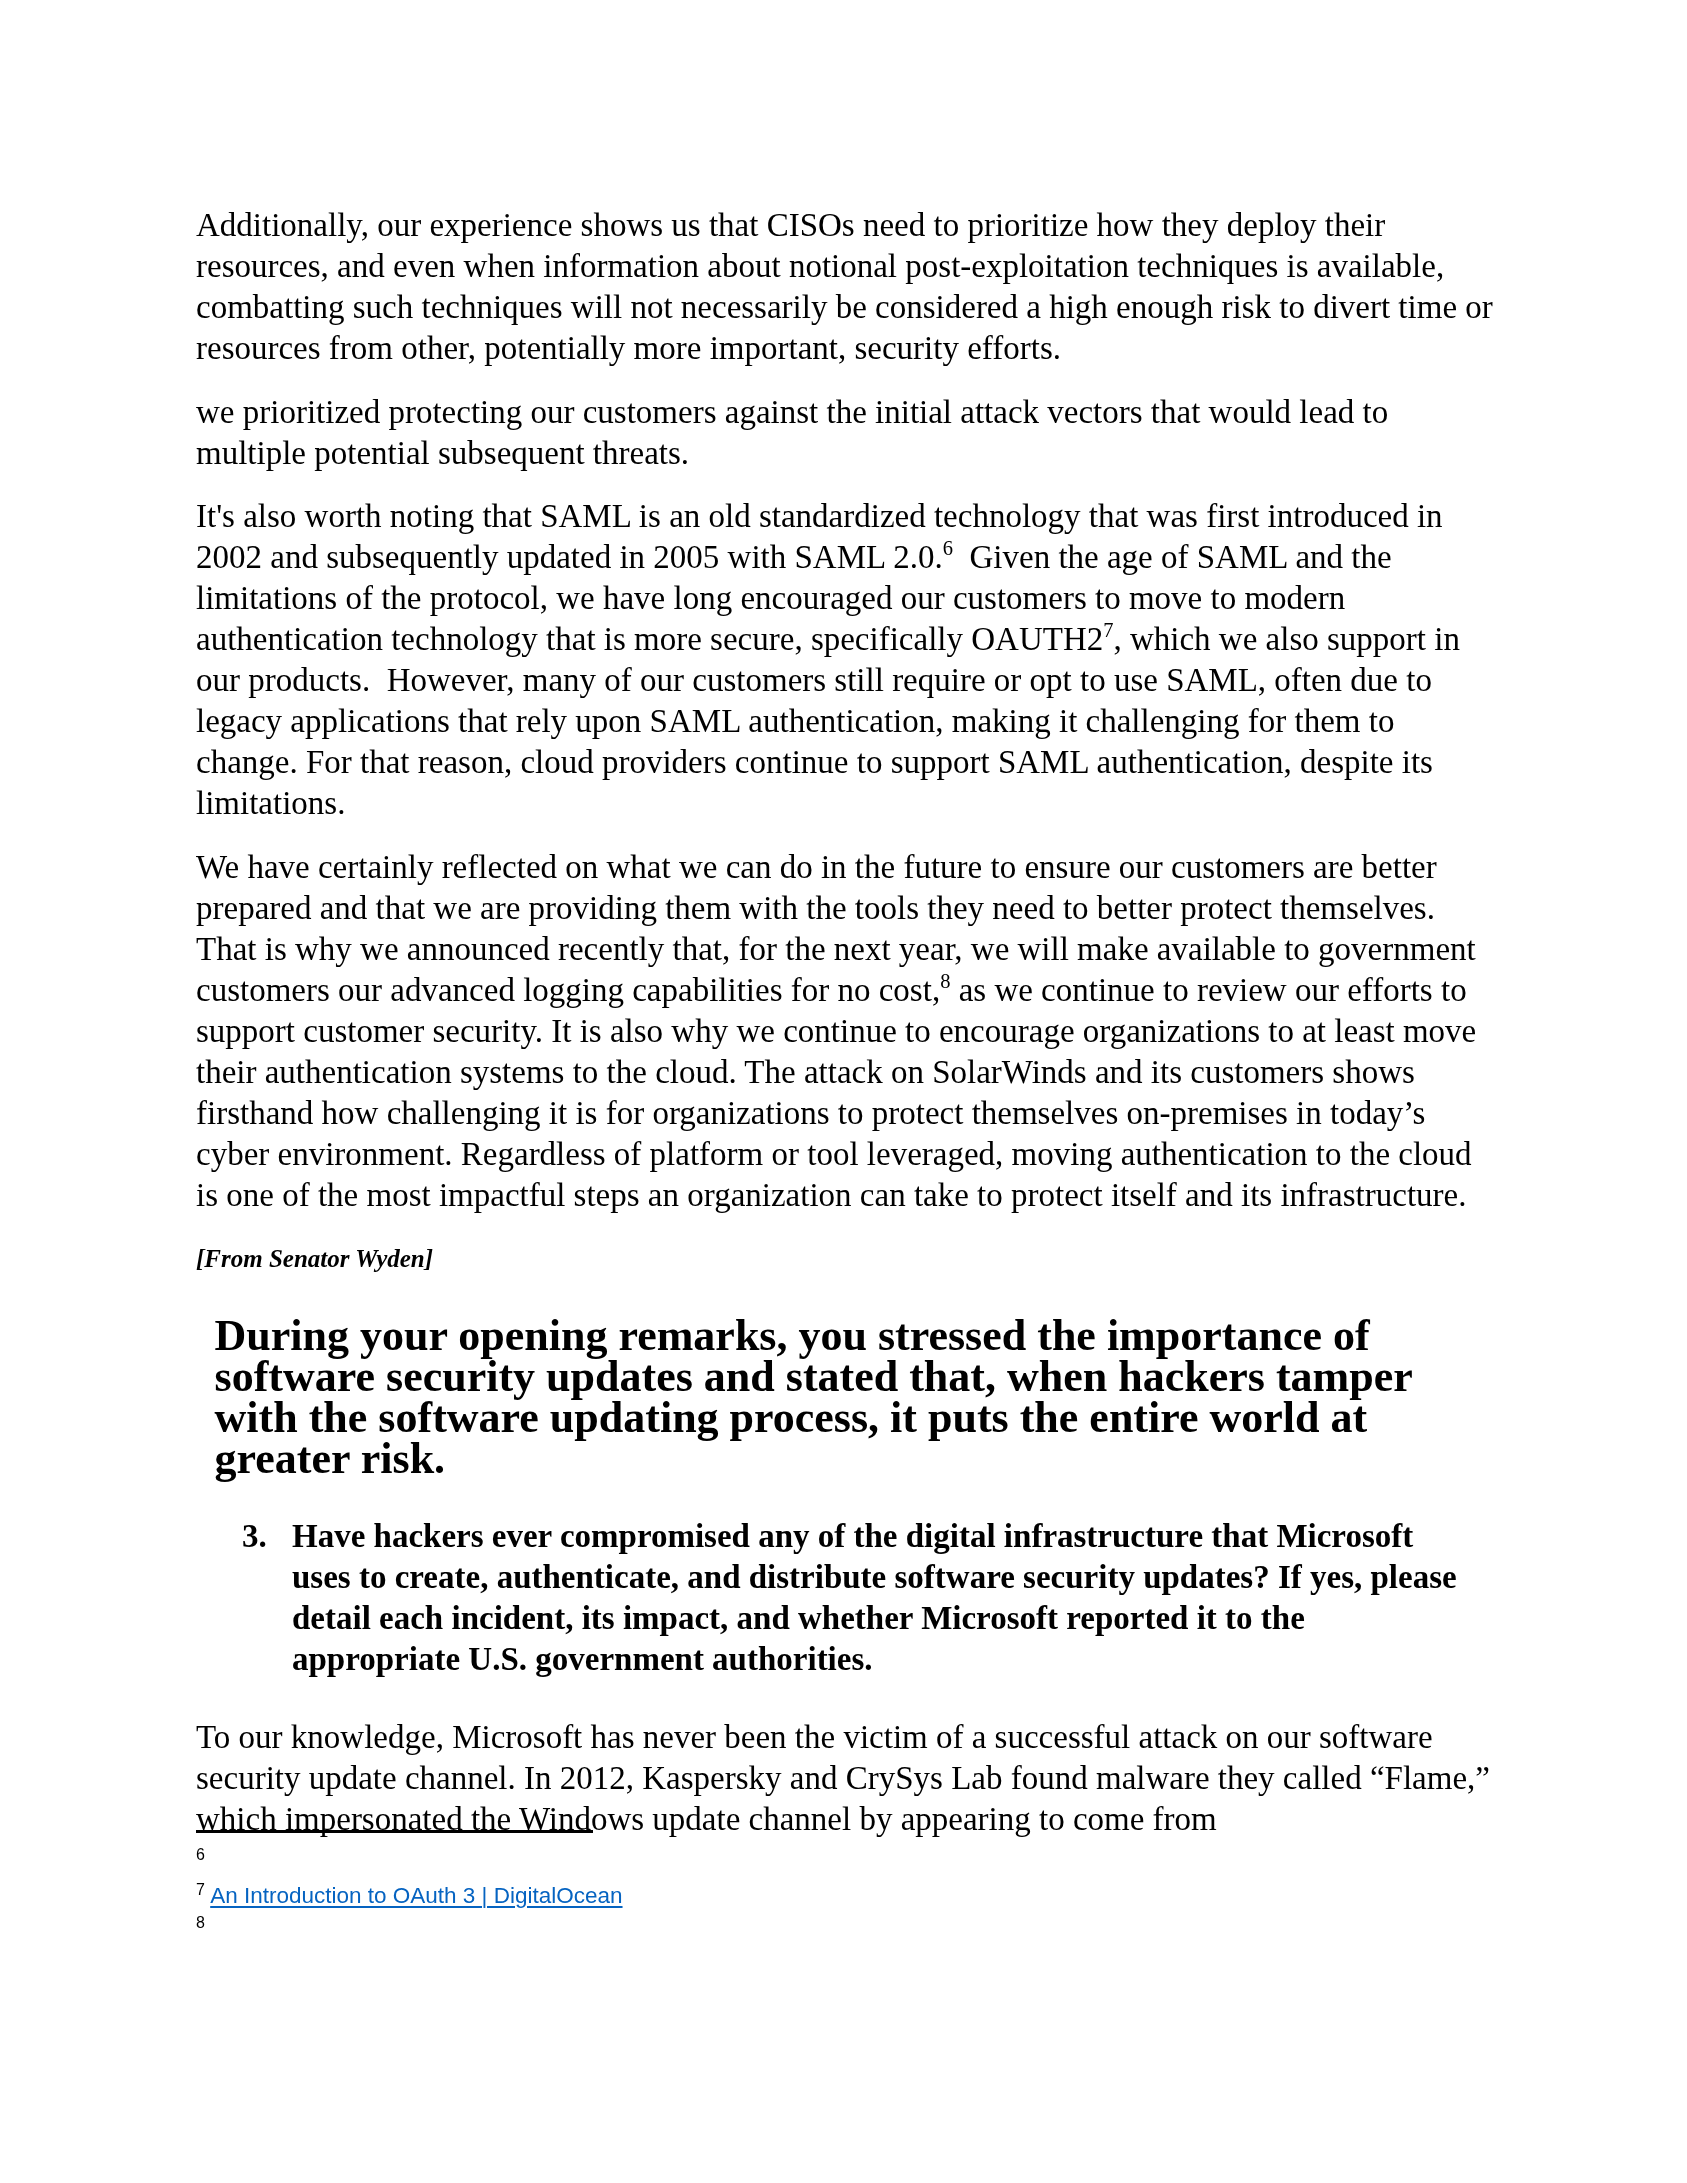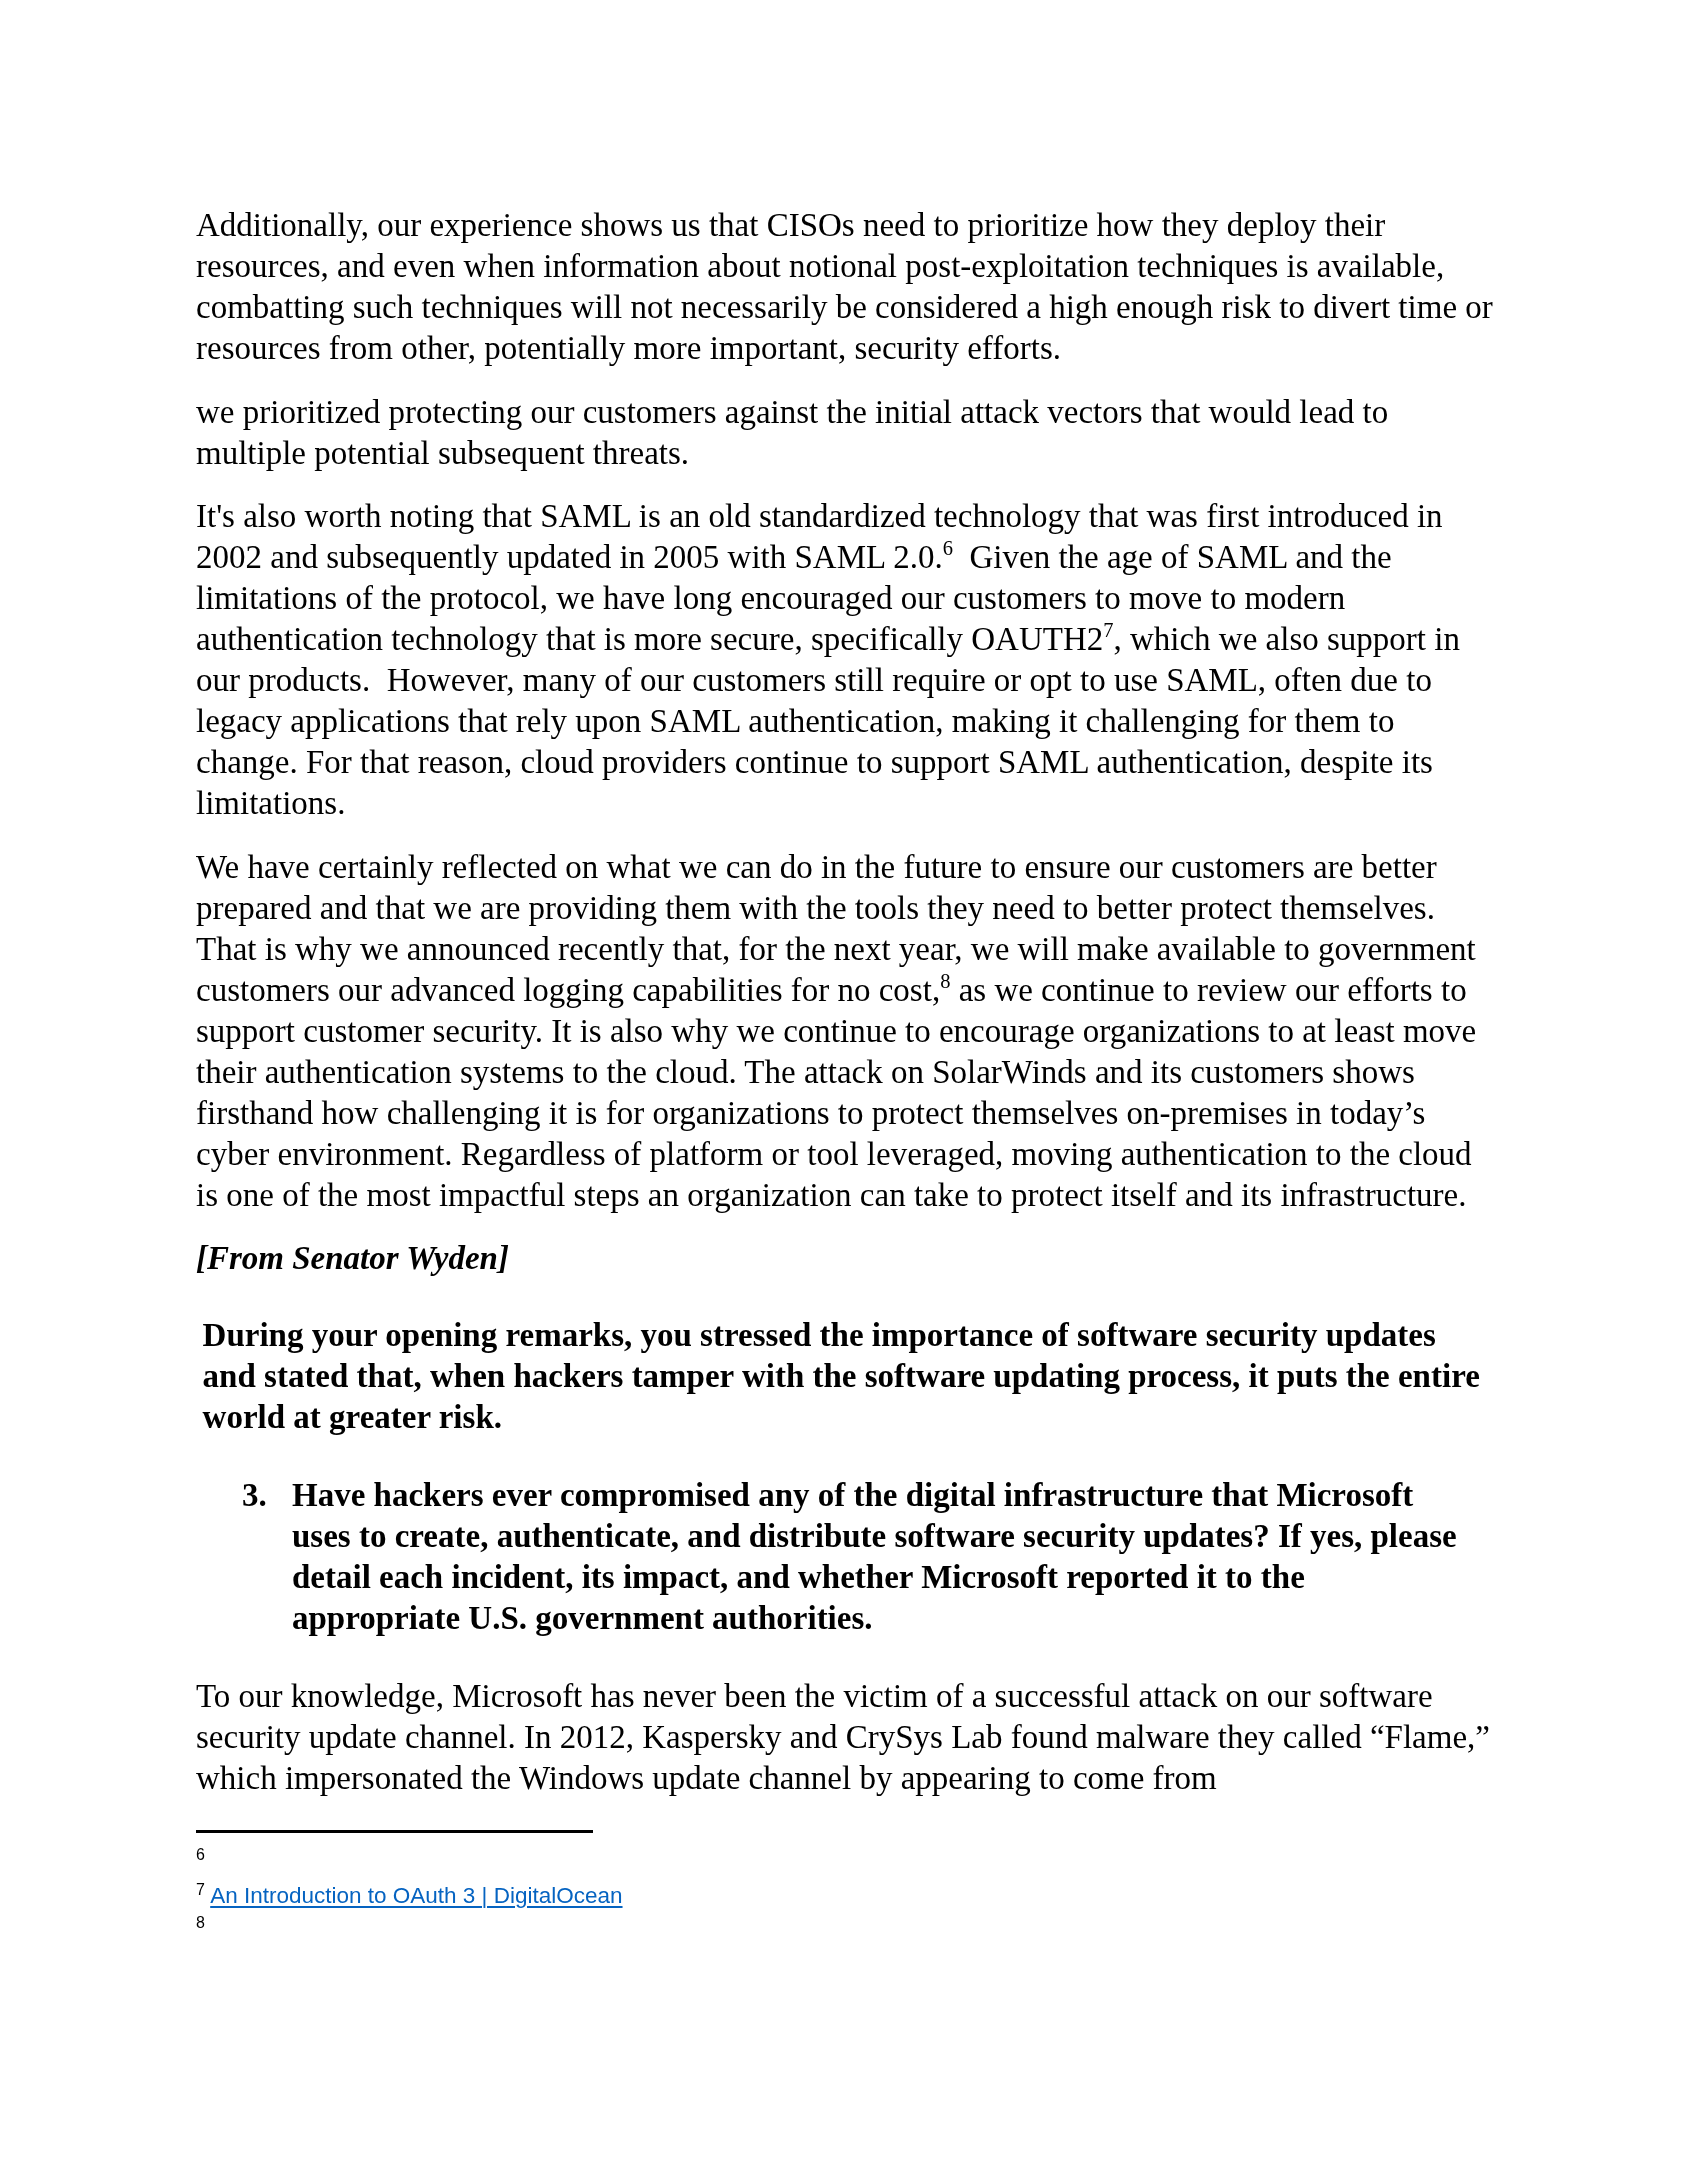--- a/index.html
+++ b/index.html
@@ -25,31 +25,31 @@
       font-size: 33px;
       line-height: 41px;
       margin: 0 0 22.5px 0;
     }
     .para sup {
       font-size: 20.5px;
       line-height: 0;
       vertical-align: 13.2px;
     }
     .heading-italic {
-      font-size: 33px;
+      font-size: 25px;
       line-height: 41px;
       font-style: italic;
       font-weight: bold;
       margin: 0 0 36px 0;
     }
     .question-lead {
-      font-size: 33px;
+      font-size: 44px;
       line-height: 41px;
       font-weight: bold;
-      margin: 0 0 37px 4px;
+      margin: 0 0 37px 16px;
       padding-left: 2.6px;
     }
     .question-numbered {
       font-size: 33px;
       line-height: 41px;
       font-weight: bold;
       margin: 0 0 37px 0;
       display: flex;
       padding-left: 46px;
     }

